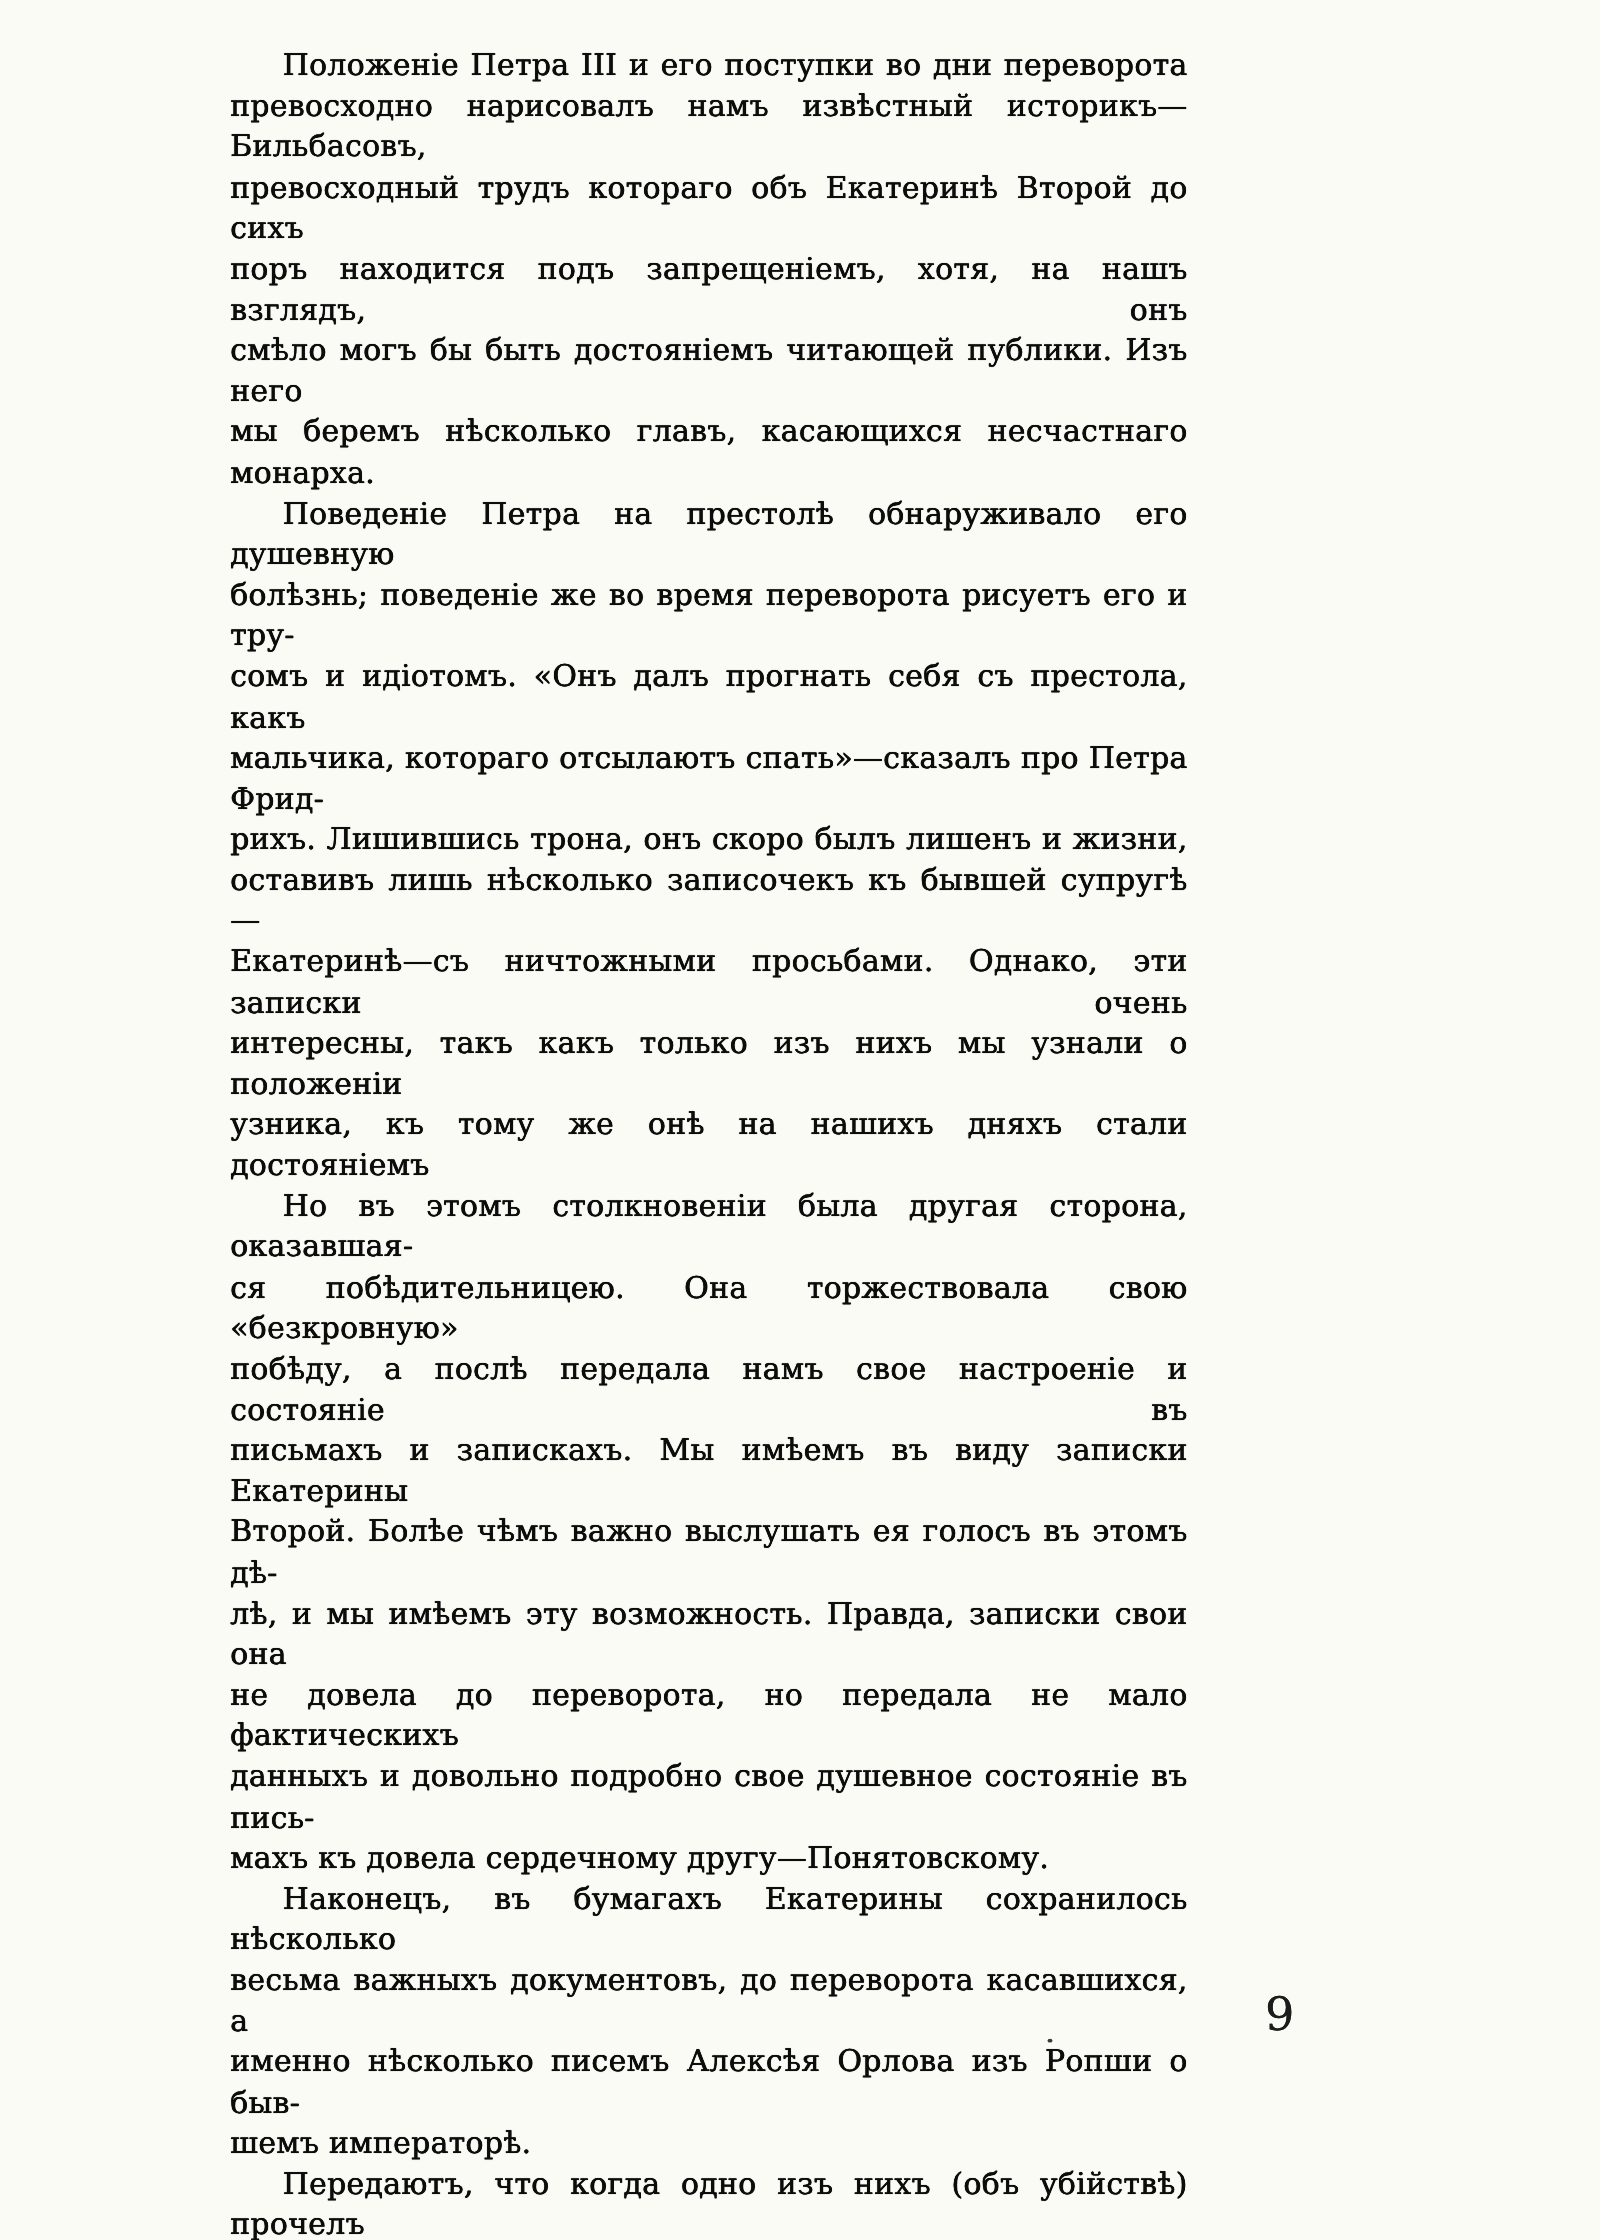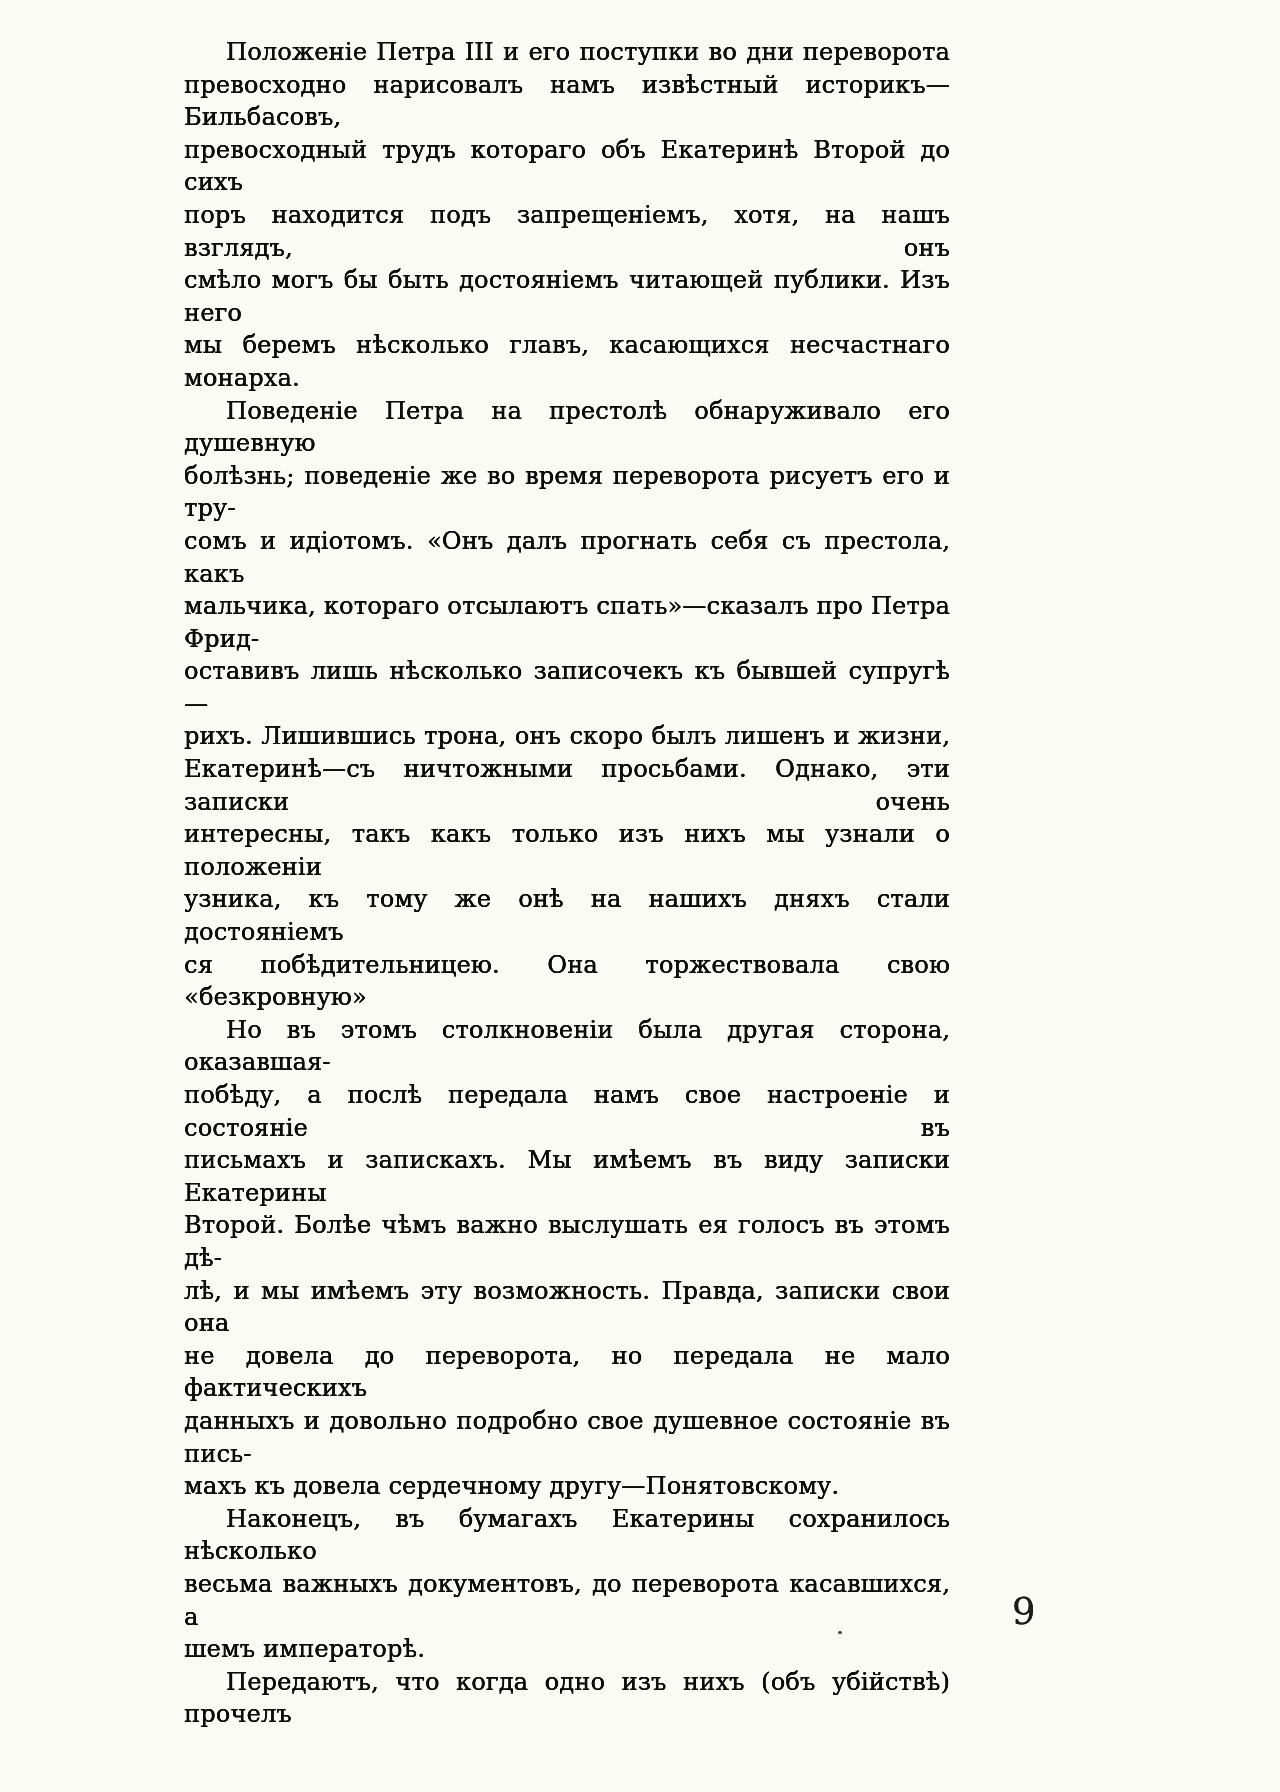--- a/index.html
+++ b/index.html
@@ -54,40 +54,41 @@
         <div class="line just">превосходный трудъ котораго объ Екатеринѣ Второй до сихъ</div>
         <div class="line just">поръ находится подъ запрещеніемъ, хотя, на нашъ взглядъ, онъ</div>
         <div class="line just">смѣло могъ бы быть достояніемъ читающей публики. Изъ него</div>
         <div class="line just">мы беремъ нѣсколько главъ, касающихся несчастнаго монарха.</div>
       </div>
       <div class="paragraph">
         <div class="line indent just">Поведеніе Петра на престолѣ обнаруживало его душевную</div>
         <div class="line just">болѣзнь; поведеніе же во время переворота рисуетъ его и тру-</div>
         <div class="line just">сомъ и идіотомъ. «Онъ далъ прогнать себя съ престола, какъ</div>
         <div class="line just">мальчика, котораго отсылаютъ спать»—сказалъ про Петра Фрид-</div>
+        <div class="line just">рихъ. Лишившись трона, онъ скоро былъ лишенъ и жизни,</div>
         <div class="line just">оставивъ лишь нѣсколько записочекъ къ бывшей супругѣ—</div>
-        <div class="line just">рихъ. Лишившись трона, онъ скоро былъ лишенъ и жизни,</div>
         <div class="line just">Екатеринѣ—съ ничтожными просьбами. Однако, эти записки очень</div>
         <div class="line just">интересны, такъ какъ только изъ нихъ мы узнали о положеніи</div>
         <div class="line just">узника, къ тому же онѣ на нашихъ дняхъ стали достояніемъ</div>
       </div>
       <div class="paragraph">
+        <div class="line indent just">Но въ этомъ столкновеніи была другая сторона, оказавшая-</div>
         <div class="line just">ся побѣдительницею. Она торжествовала свою «безкровную»</div>
-        <div class="line indent just">Но въ этомъ столкновеніи была другая сторона, оказавшая-</div>
         <div class="line just">побѣду, а послѣ передала намъ свое настроеніе и состояніе въ</div>
         <div class="line just">письмахъ и запискахъ. Мы имѣемъ въ виду записки Екатерины</div>
         <div class="line just">Второй. Болѣе чѣмъ важно выслушать ея голосъ въ этомъ дѣ-</div>
         <div class="line just">лѣ, и мы имѣемъ эту возможность. Правда, записки свои она</div>
         <div class="line just">не довела до переворота, но передала не мало фактическихъ</div>
         <div class="line just">данныхъ и довольно подробно свое душевное состояніе въ пись-</div>
         <div class="line">махъ къ довела сердечному другу—Понятовскому.</div>
       </div>
       <div class="paragraph">
         <div class="line indent just">Наконецъ, въ бумагахъ Екатерины сохранилось нѣсколько</div>
         <div class="line just">весьма важныхъ документовъ, до переворота касавшихся, а</div>
+        <div class="line just">именно нѣсколько писемъ Алексѣя Орлова изъ Ропши о быв-</div>
         <div class="line">шемъ императорѣ.</div>
       </div>
       <div class="paragraph">
         <div class="line indent just">Передаютъ, что когда одно изъ нихъ (объ убійствѣ) прочелъ</div>
       </div>
     </div>
   <div class="ink-speck"></div>
   <div class="page-number">9</div>
 </div>
 

